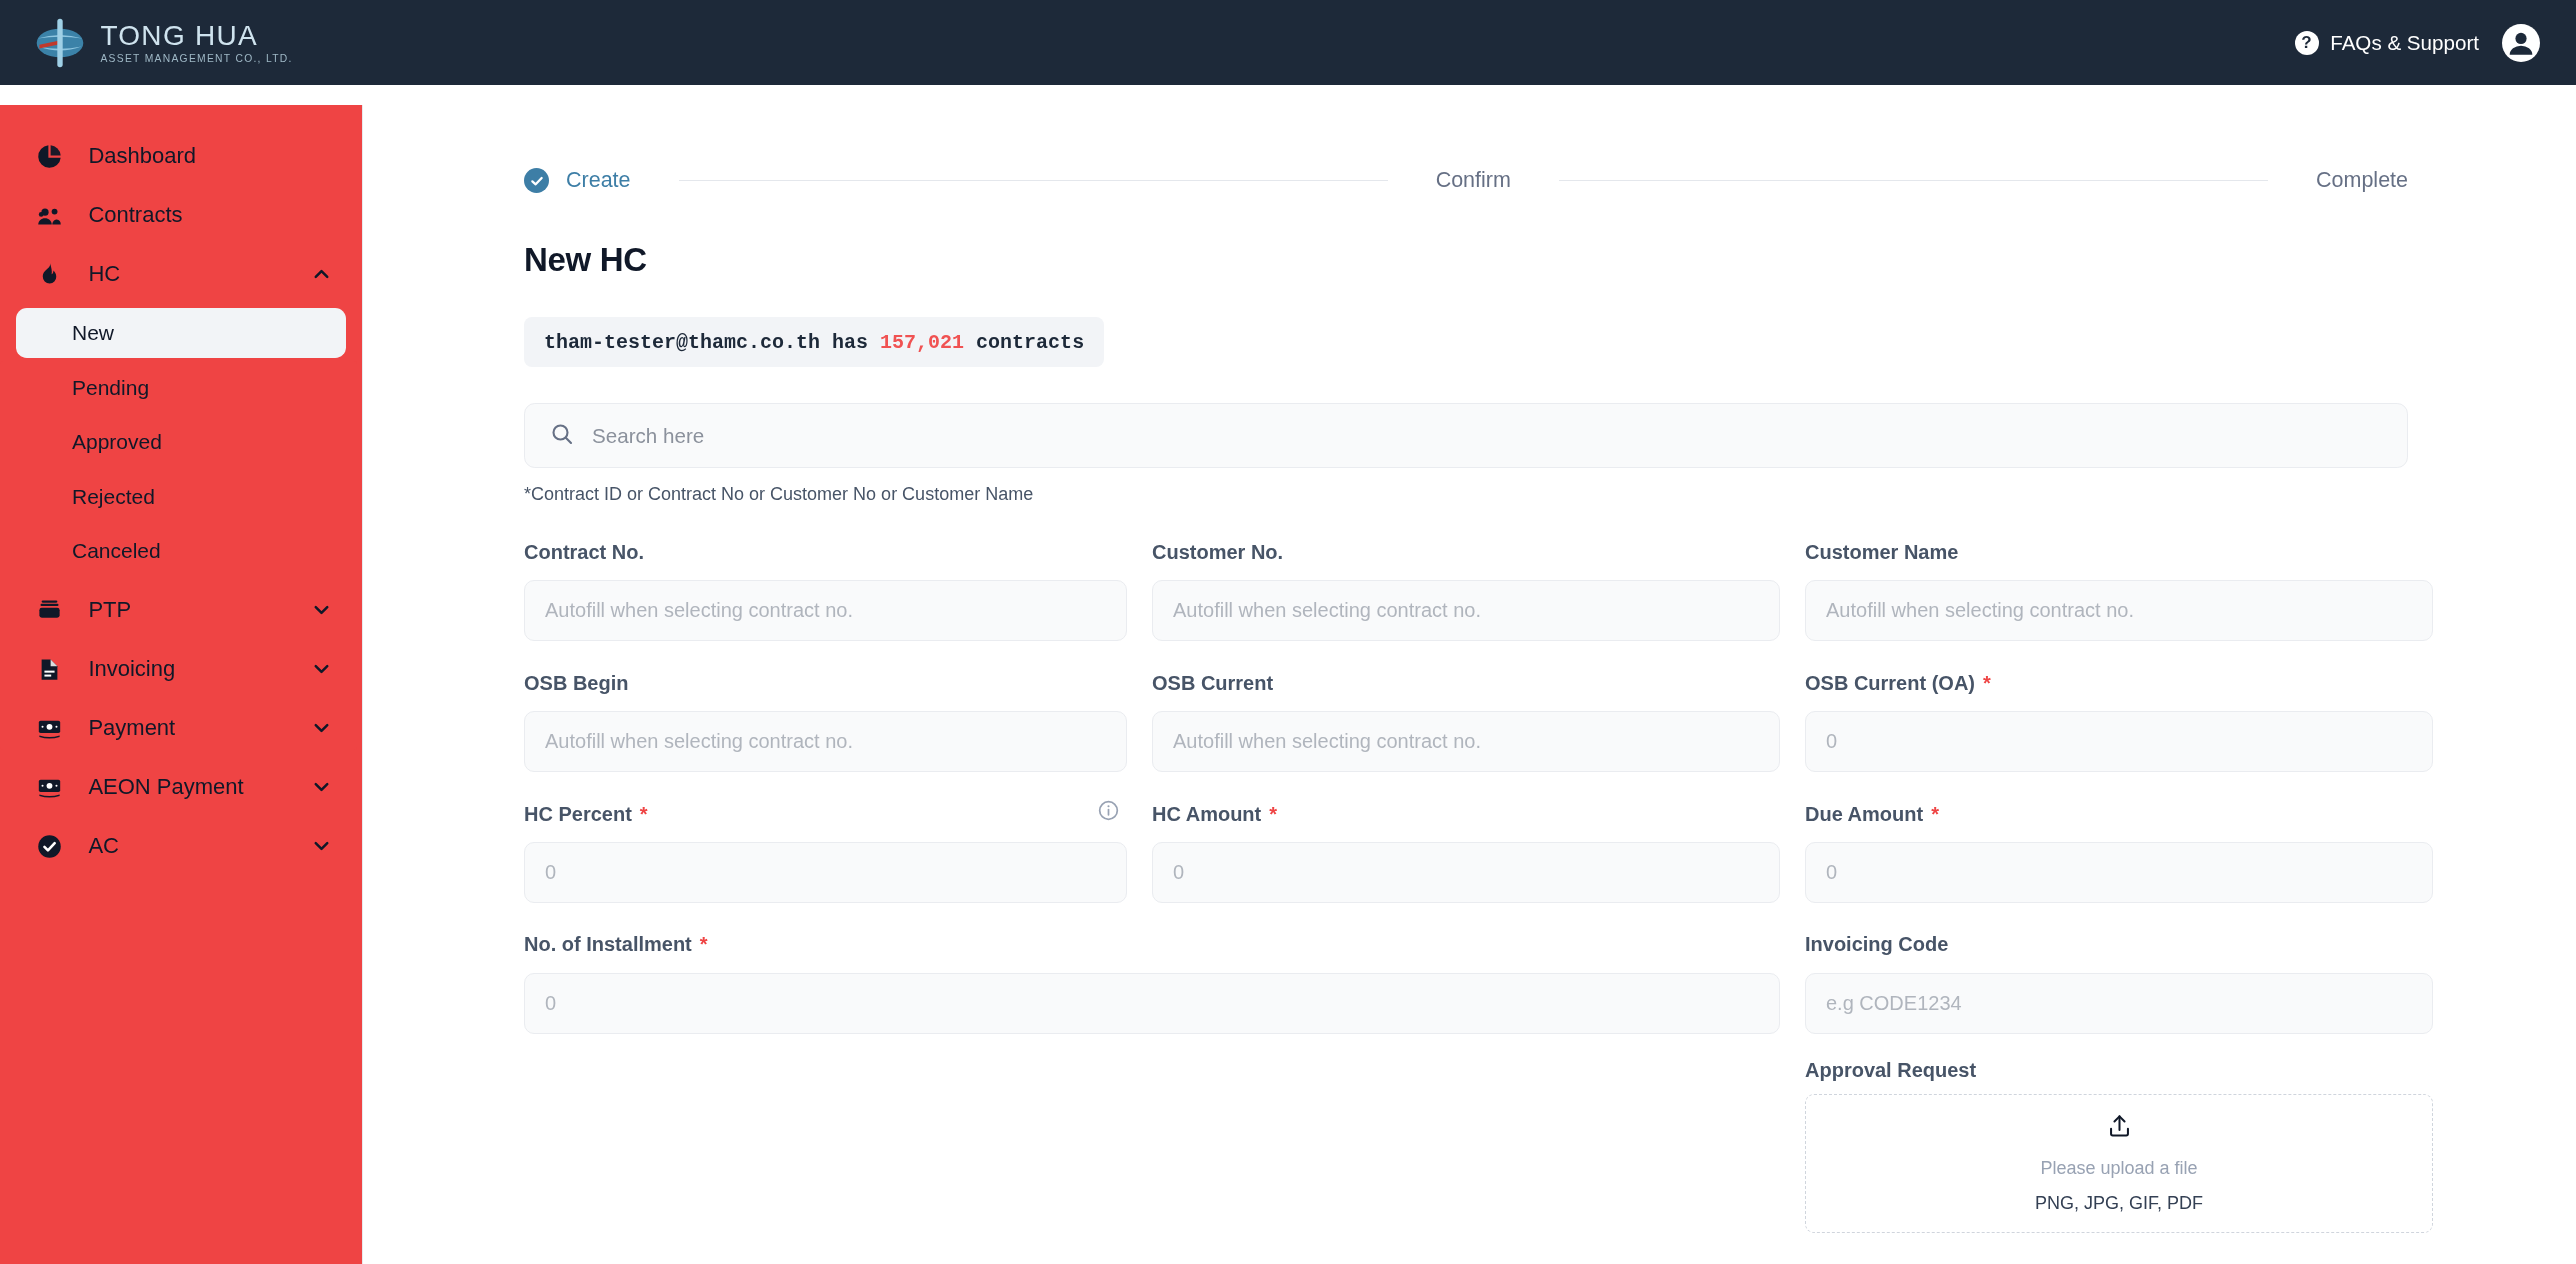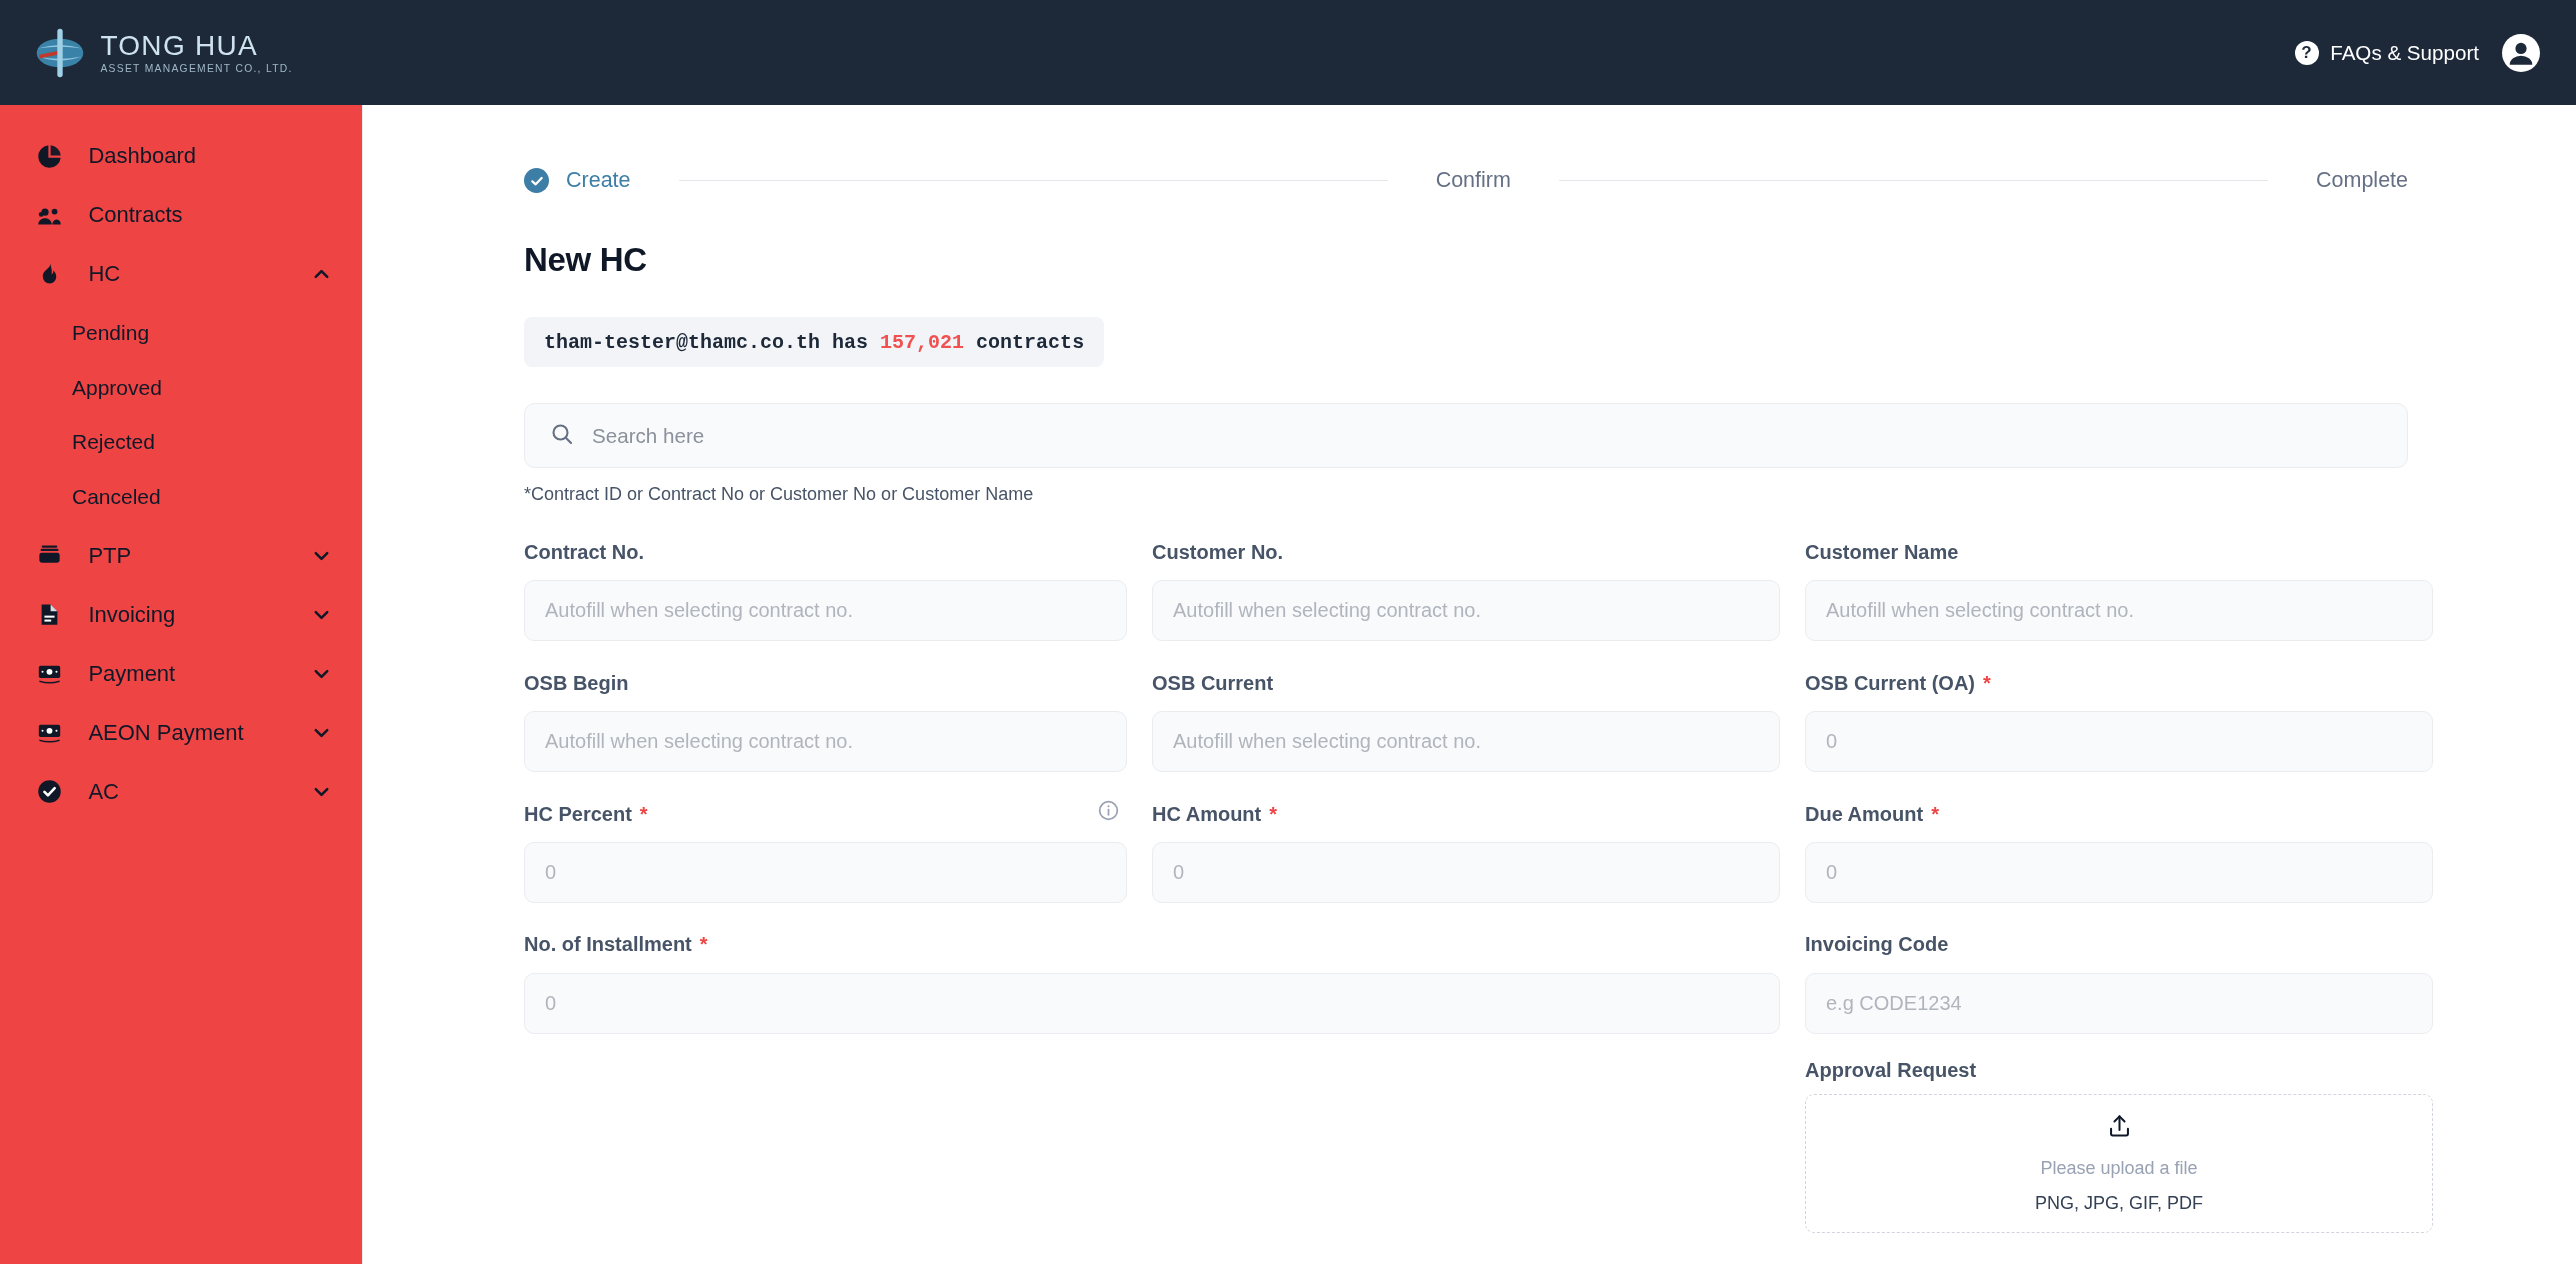--- a/index.html
+++ b/index.html
@@ -6,21 +6,21 @@
   html, body {
     width: 2576px; height: 1265px;
     font-family: "Liberation Sans", sans-serif;
     background: #ffffff;
     overflow: hidden;
   }
 
   
   .topbar {
     position: absolute; top: 0; left: 0;
-    width: 2576px; height: 105px;
+    width: 2576px; height: 85px;
     background: #1d2939;
     display: flex; align-items: center;
     justify-content: space-between;
   }
   .brand { display: flex; align-items: center; padding-left: 34px; gap: 14.4px; }
   .brand-logo { width: 52px; height: 52px; position: relative; }
   .brand-text { display: flex; flex-direction: column; justify-content: center; }
   .brand-name {
     font-size: 28px; letter-spacing: 1.3px; color: #cfe3ee;
     font-weight: 400; line-height: 1.05;
@@ -244,20 +244,23 @@
           <path d="M12.5 2c.4 3-1.6 4.2-3.1 5.6C7.4 9.3 6 11 6 13.6A6.2 6.2 0 0 0 12.2 20 6 6 0 0 0 18 13.9c0-2.3-1-3.9-2.6-5.4.2 1.6-.4 2.8-1.5 3.3.5-2.6-.2-5.9-1.4-9.8z"></path>
         </svg>
       </span>
       <span class="nav-label">HC</span>
       <span class="nav-chevron">
         <svg width="23" height="23" viewBox="0 0 24 24" fill="none" stroke="currentColor" stroke-width="2.6" stroke-linecap="round" stroke-linejoin="round">
             <polyline points="18 15 12 9 6 15"></polyline>
           </svg>
       </span>
     </div>
+    <div class="sub-item active">
+      <span>New</span>
+    </div>
     <div class="sub-item">
       <span>Pending</span>
     </div>
     <div class="sub-item">
       <span>Approved</span>
     </div>
     <div class="sub-item">
       <span>Rejected</span>
     </div>
     <div class="sub-item">

